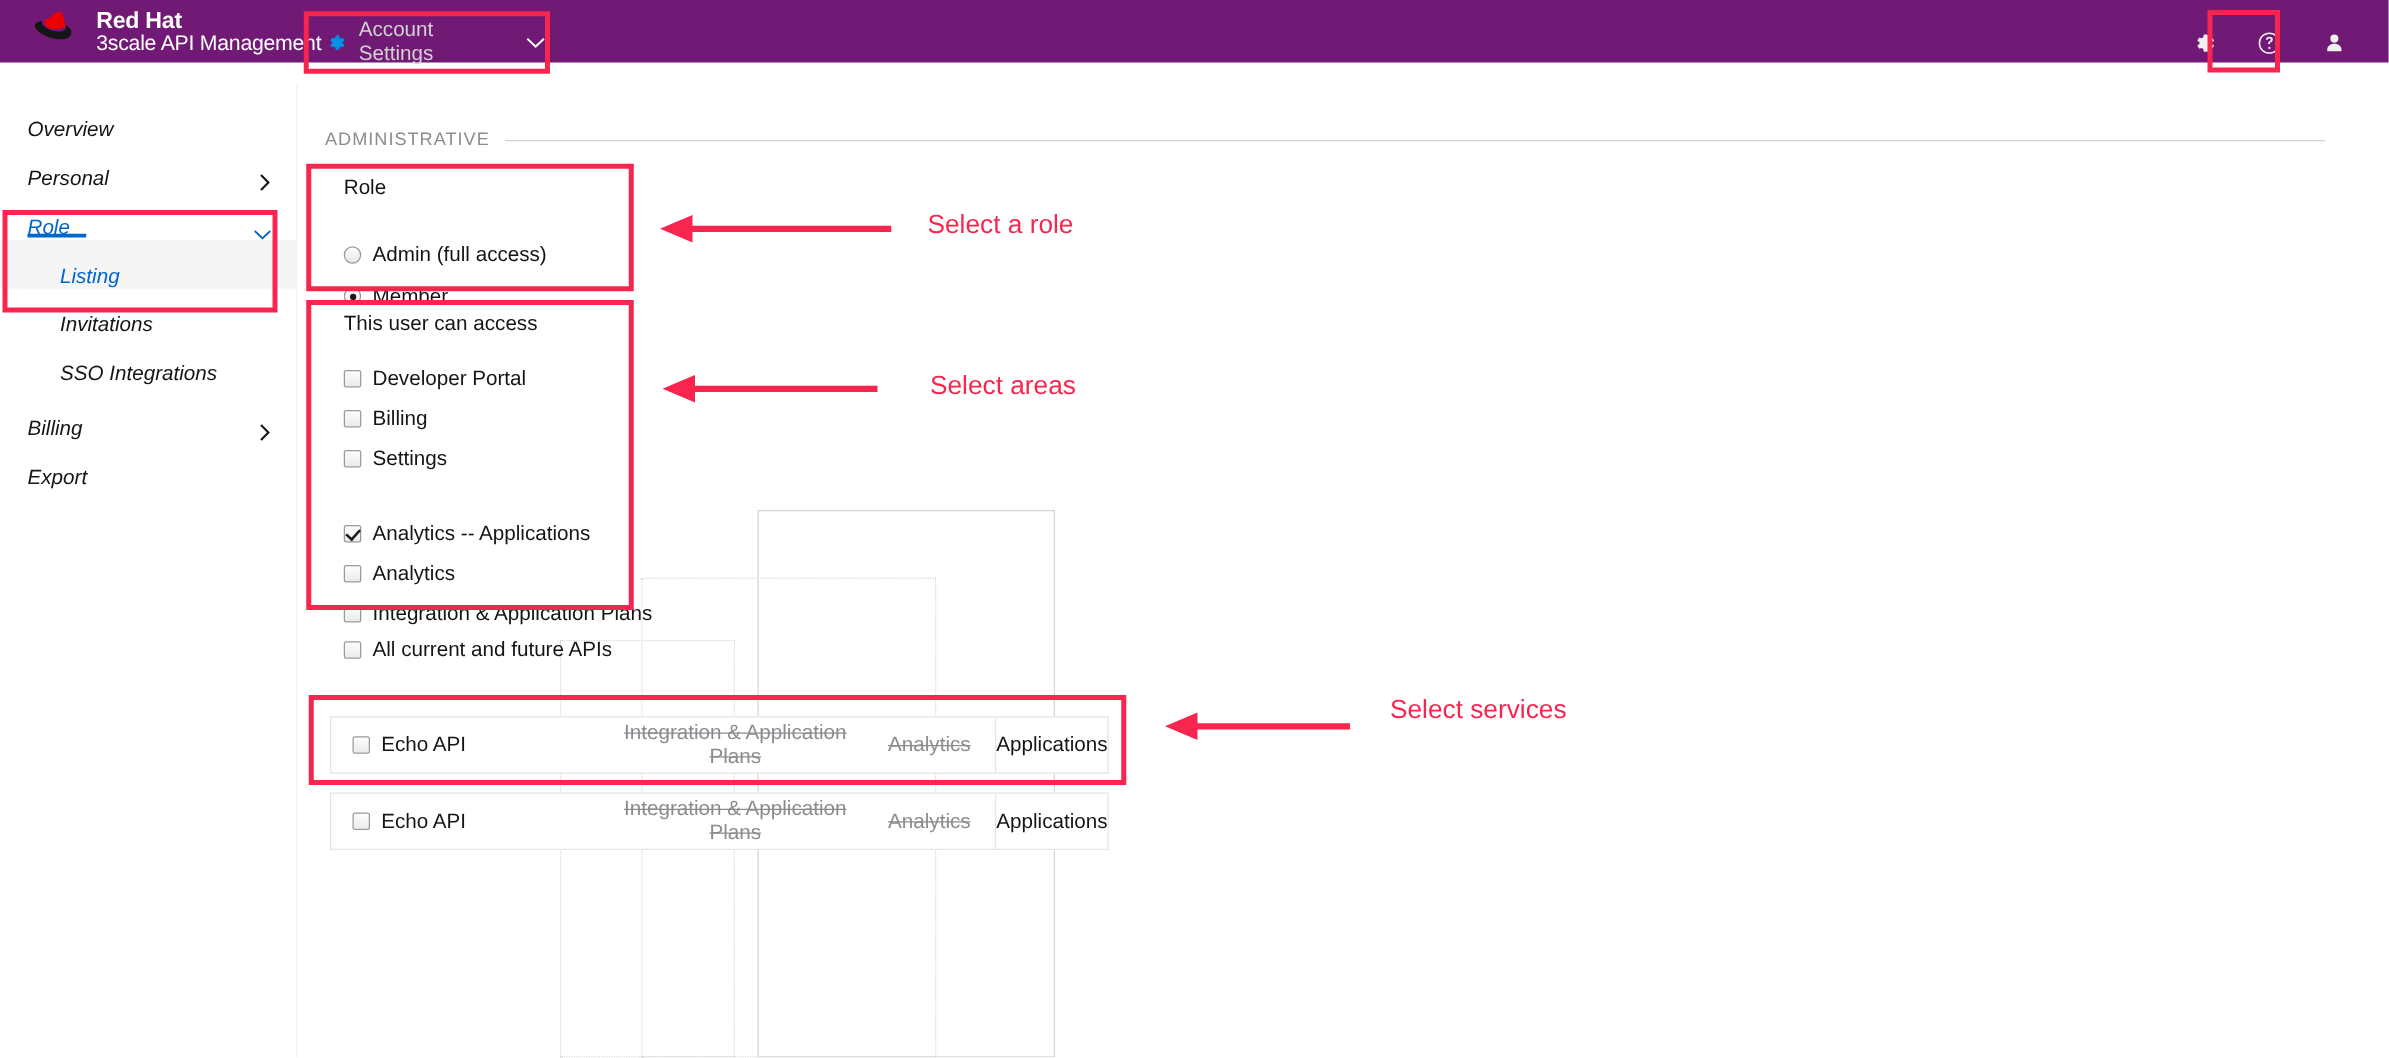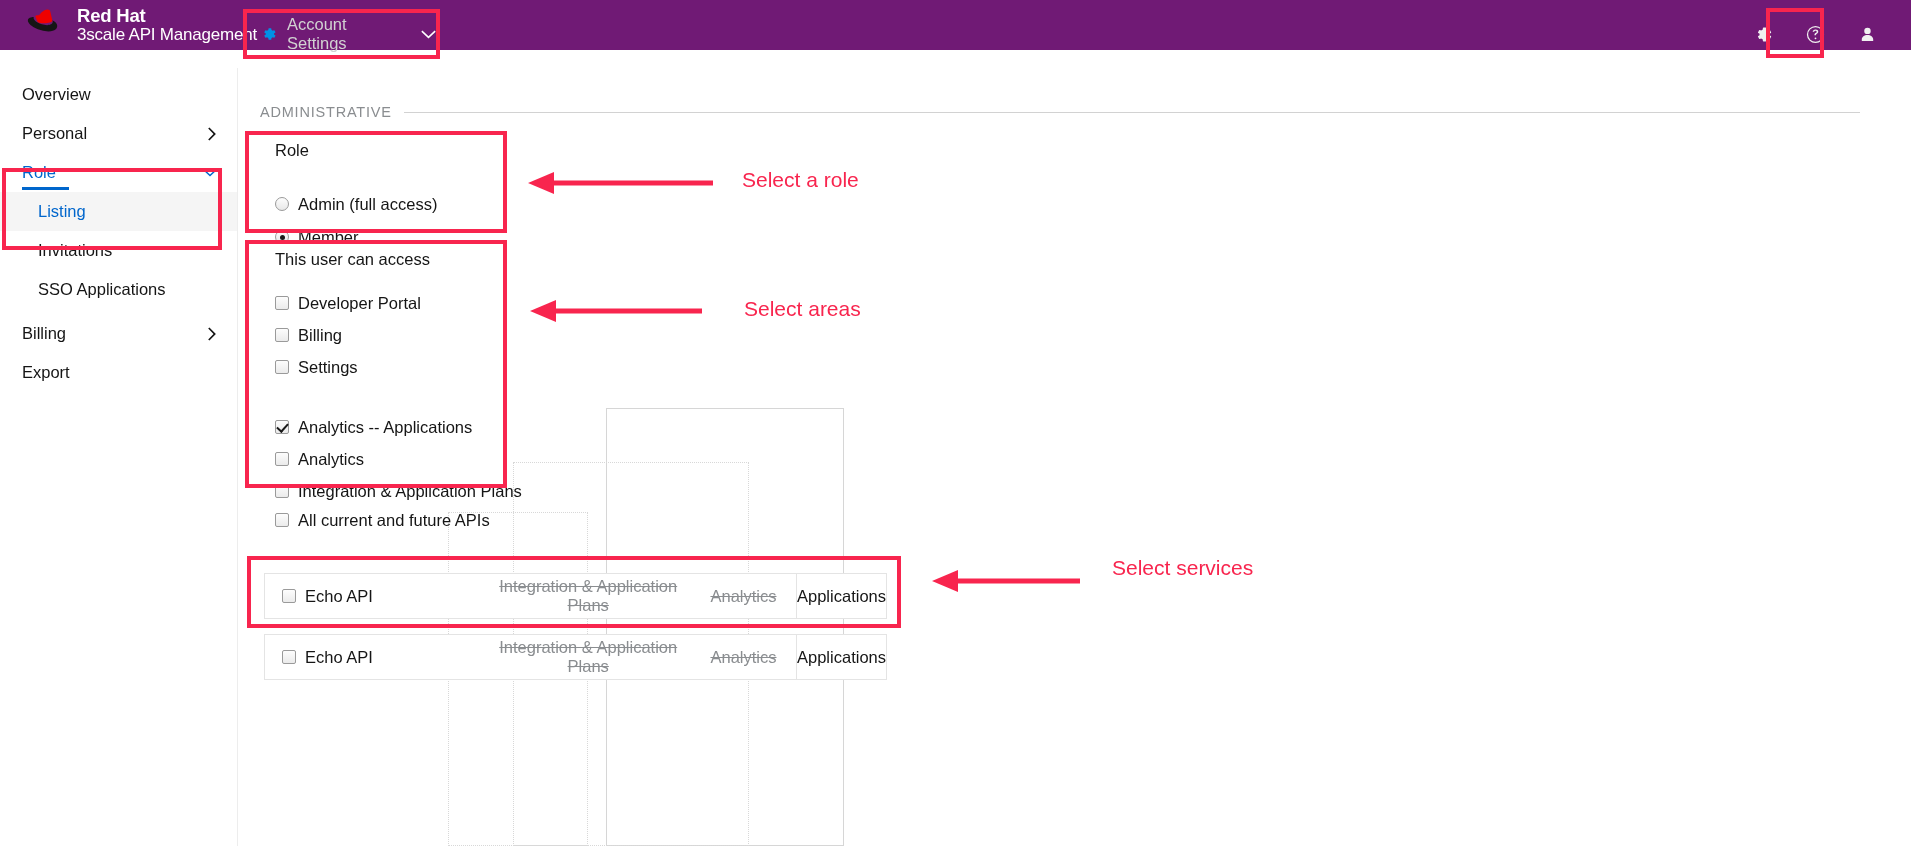--- a/index.html
+++ b/index.html
@@ -40,24 +40,24 @@
     position: absolute; left: 1766px; top: 8px; width: 58px; height: 50px;
     border: 4px solid #f8254e; pointer-events: none;
   }
 
   
   .sidebar {
     position: absolute; left: 0; top: 68px; width: 238px; height: 778px;
     background: #ffffff; border-right: 1px solid #ededed;
   }
   .nav-item {
-    position: relative; display: flex; align-items: center; justify-content: space-between;
-    height: 39px; padding: 0 20px 0 22px; font-size: 16.5px; color: #151515; cursor: pointer;
-  }
-  .nav-item.sub { padding-left: 38px; font-size: 16.5px; }
+    position: relative; display: flex; align-items: flex-end; justify-content: space-between;
+    height: 39px; padding: 0 20px 0 22px; font-size: 16.5px; color: #151515; cursor: pointer; font-style: italic;
+  }
+  .nav-item.sub { padding-left: 48px; font-size: 16.5px; }
   .nav-item.active-parent { color: #06c; }
   .nav-item.active-parent .nav-underline {
     position: absolute; left: 22px; bottom: 2px; width: 47px; height: 3px; background: #06c;
   }
   .nav-item.current { background: #f5f5f5; color: #06c; }
   .nav-chevron { width: 9px; height: 14px; flex: none; }
   .nav-chevron-dn { width: 14px; height: 9px; flex: none; }
   .users-hl {
     position: absolute; left: 2px; top: 168px; width: 220px; height: 82px;
     border: 4px solid #f8254e; pointer-events: none;
@@ -196,21 +196,21 @@
 
     <div class="nav-item sub current">
       <span>Listing</span>
     </div>
 
     <div class="nav-item sub">
       <span>Invitations</span>
     </div>
 
     <div class="nav-item sub">
-      <span>SSO Applications</span>
+      <span>SSO Integrations</span>
     </div>
 
     <div class="nav-item" style="margin-top:5px">
       <span>Billing</span>
       <svg class="nav-chevron" viewBox="0 0 9 14">
         <path fill="#151515" d="M1.4.4 7.9 7l-6.5 6.6-1.2-1.2L5.5 7 .2 1.6z"></path>
       </svg>
     </div>
 
 

